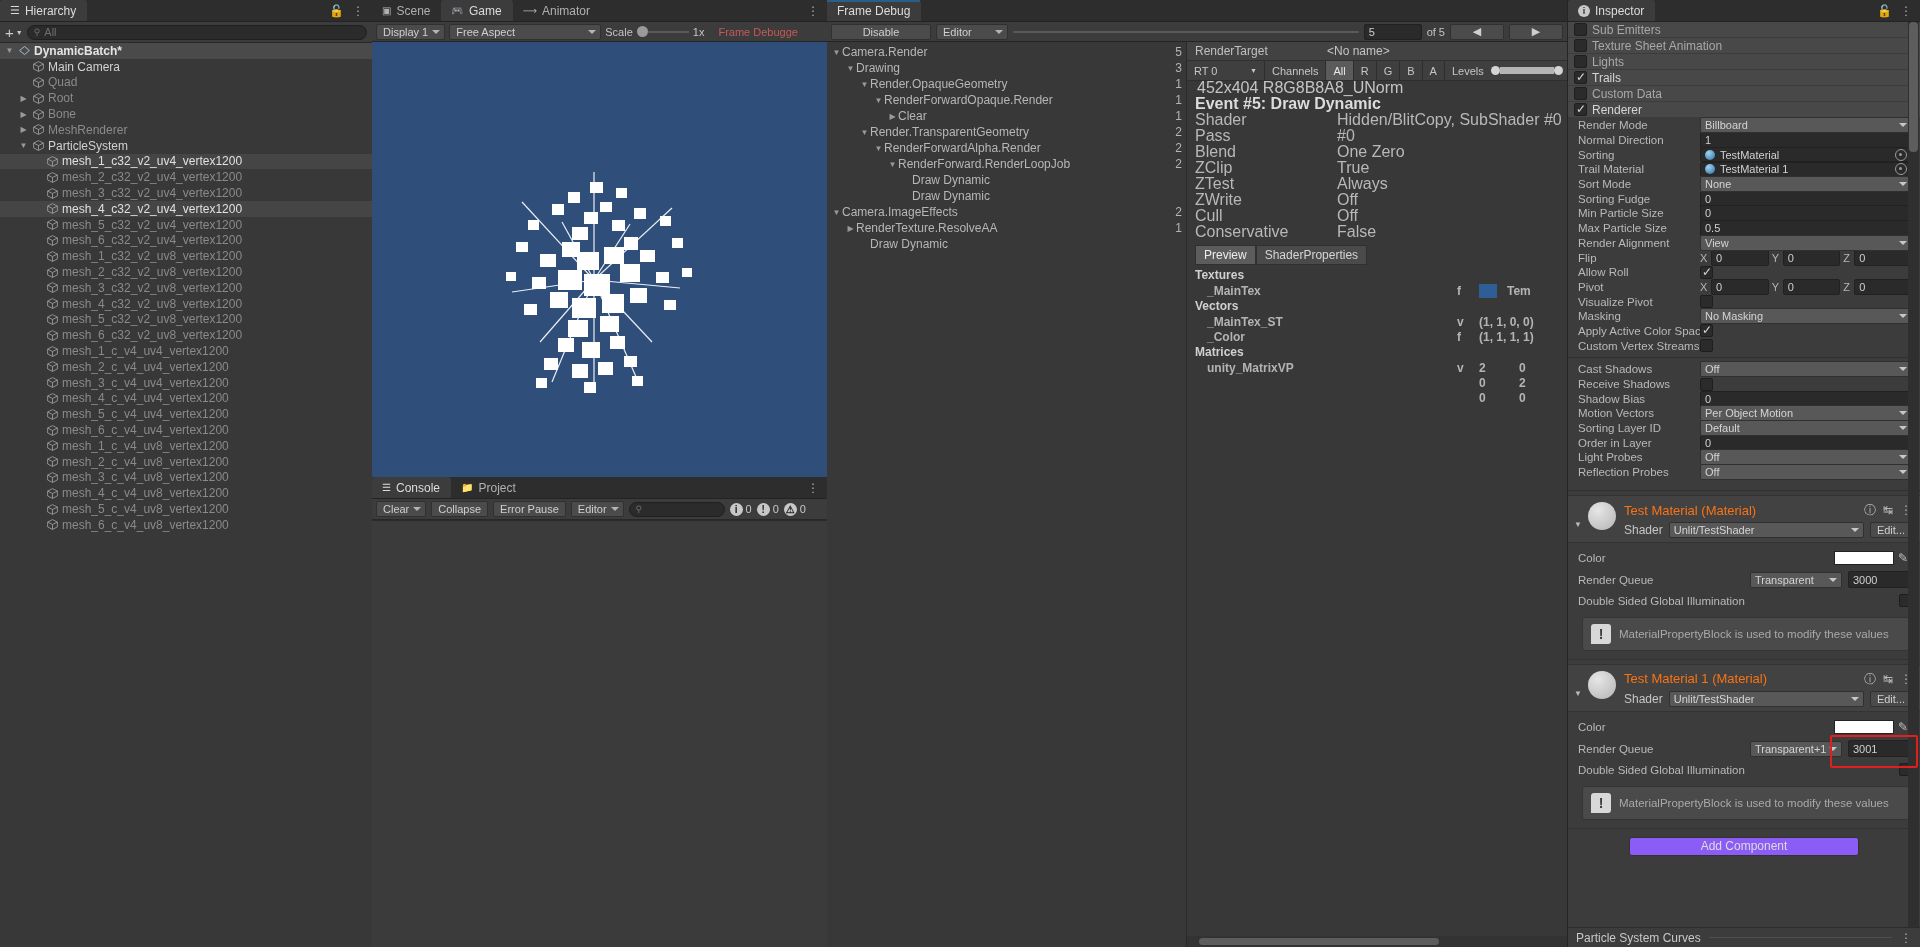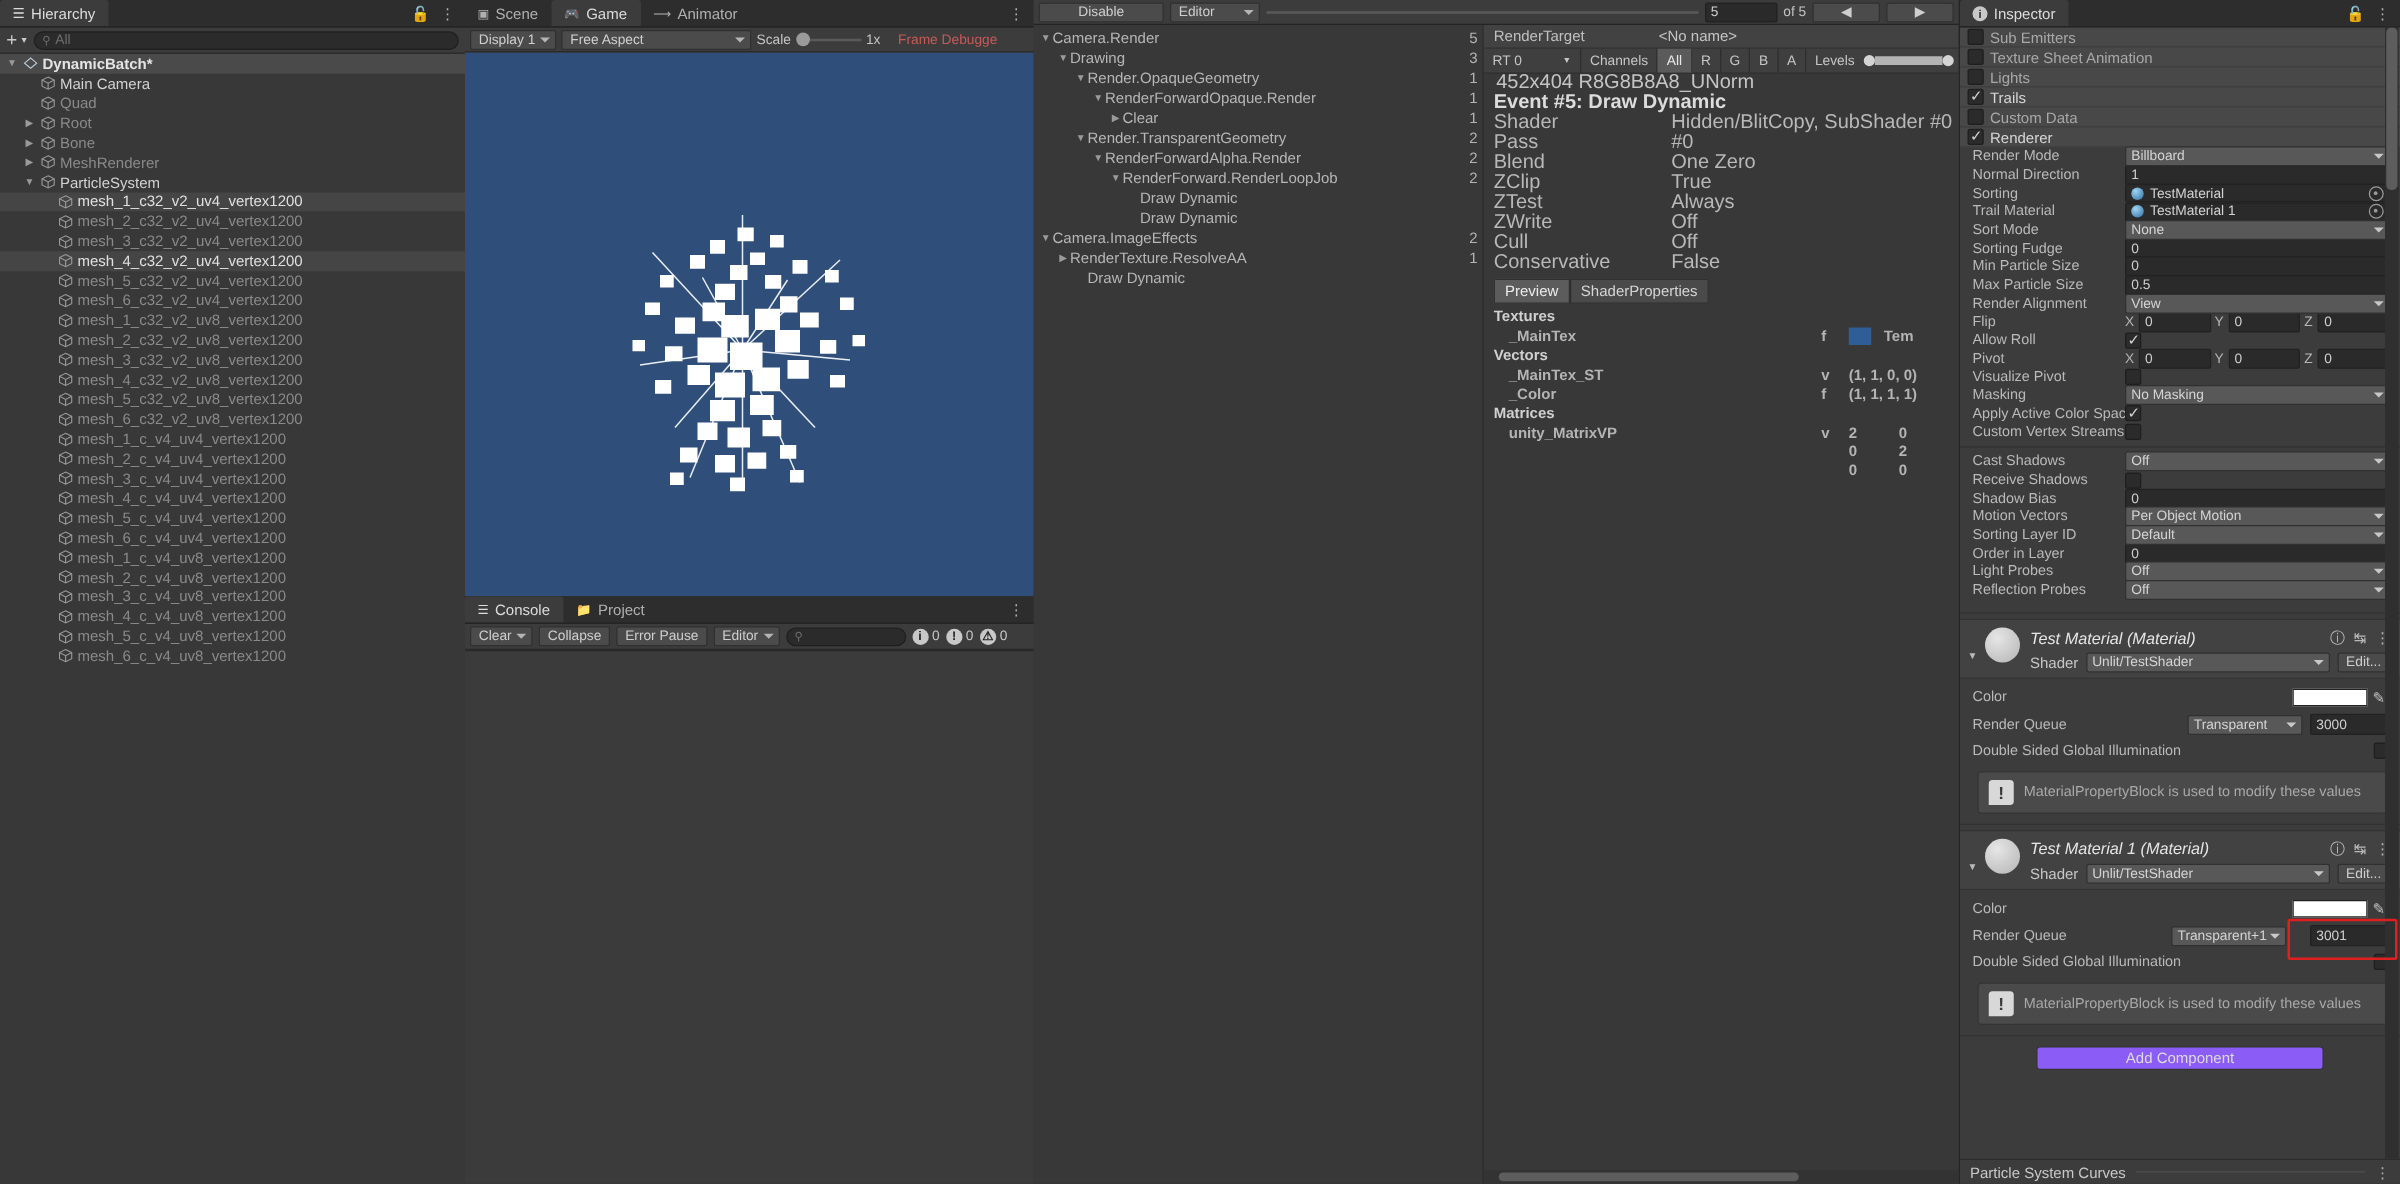--- a/index.html
+++ b/index.html
@@ -190,21 +190,21 @@
   .xyz .field { flex: 1; }
   .sep { height: 1px; background: #303030; margin: 4px 0; }
 
   .mat-header {
     display: flex; align-items: flex-start; gap: 8px; padding: 6px 8px 4px 20px;
     background: #424242; position: relative; border-top: 1px solid #323232;
   }
   .mat-foldout { position: absolute; left: 6px; top: 24px; font-size: 8px; color: #bababa; }
   .mat-sphere { width: 28px; height: 28px; border-radius: 50%;
     background: radial-gradient(circle at 35% 30%, #e6e6e6, #b4b4b4); flex: none; }
-  .mat-title { font-size: 13px; color: #e5e5e5; font-style: italic; }
+  .mat-title { font-size: 13px; color: #f97316; }
   .mat-icons { margin-left: auto; display: flex; gap: 7px; align-items: center; color: #b8b8b8; font-size: 12px; }
   .shader-row { display: flex; align-items: center; gap: 6px; margin-top: 3px; }
   .shader-row .lab { font-size: 12px; color: #c6c6c6; }
   .colorfield { width: 60px; height: 14px; background: #ffffff; border: 1px solid #222; }
   .eyedrop { width: 14px; color: #c0c0c0; font-size: 12px; }
   .mpb-box {
     margin: 6px 10px 8px 14px; background: #4a4a4a; border: 1px solid #343434;
     border-radius: 3px; display: flex; align-items: center; gap: 8px; padding: 6px 8px;
   }
   .mpb-icon { width: 20px; height: 20px; border-radius: 3px 3px 3px 0; background: #d8d8d8;
@@ -662,20 +662,25 @@
         <div class="cbadge">
           <span class="dot" style="background:#c8c8c8">⚠</span>
           <span>0</span>
         </div>
       </div>
       <div class="console-body"></div>
     </div>
   </div>
 
   <div id="framedebug" class="panel">
+    <div class="tabbar">
+      <div class="tab active blueline">
+        <span>Frame Debug</span>
+      </div>
+    </div>
     <div class="fd-toolbar">
       <div class="tb-btn" style="width:100px;justify-content:center">Disable</div>
       <div class="tb-drop" style="width:72px">Editor</div>
       <div class="fd-slider">
           <div class="track"></div>
         </div>
       <div class="field" style="width:58px">5</div>
       <span style="font-size:11px">of 5</span>
       <div class="tb-btn" style="width:54px;justify-content:center">◀</div>
       <div class="tb-btn" style="width:54px;justify-content:center">▶</div>
@@ -1154,21 +1159,21 @@
           <div style="height:1px;background:#333"></div>
           <div class="prop-row" style="height:22px;margin-top:4px">
             <span class="pl">Color</span>
             <span class="pc" style="justify-content:flex-end">
               <span class="colorfield" style="background:#ffffff"></span>
               <span class="eyedrop">✎</span>
             </span>
           </div>
           <div class="prop-row" style="height:22px;position:relative">
             <span class="pl" style="width:120px">Render Queue</span>
-            <span class="pc" style="justify-content:flex-end;gap:19px">
+            <span class="pc" style="justify-content:flex-end;gap:6px">
               <span class="drop" style="width:92px">Transparent+1</span>
               <span class="field" style="width:64px;height:17px" id="queue-highlight-1">3001</span>
             </span>
           </div>
           <div class="prop-row" style="height:20px">
             <span class="pl" style="width:200px">Double Sided Global Illumination</span>
             <span class="pc" style="justify-content:flex-end">
               <span class="chk"></span>
             </span>
           </div>

